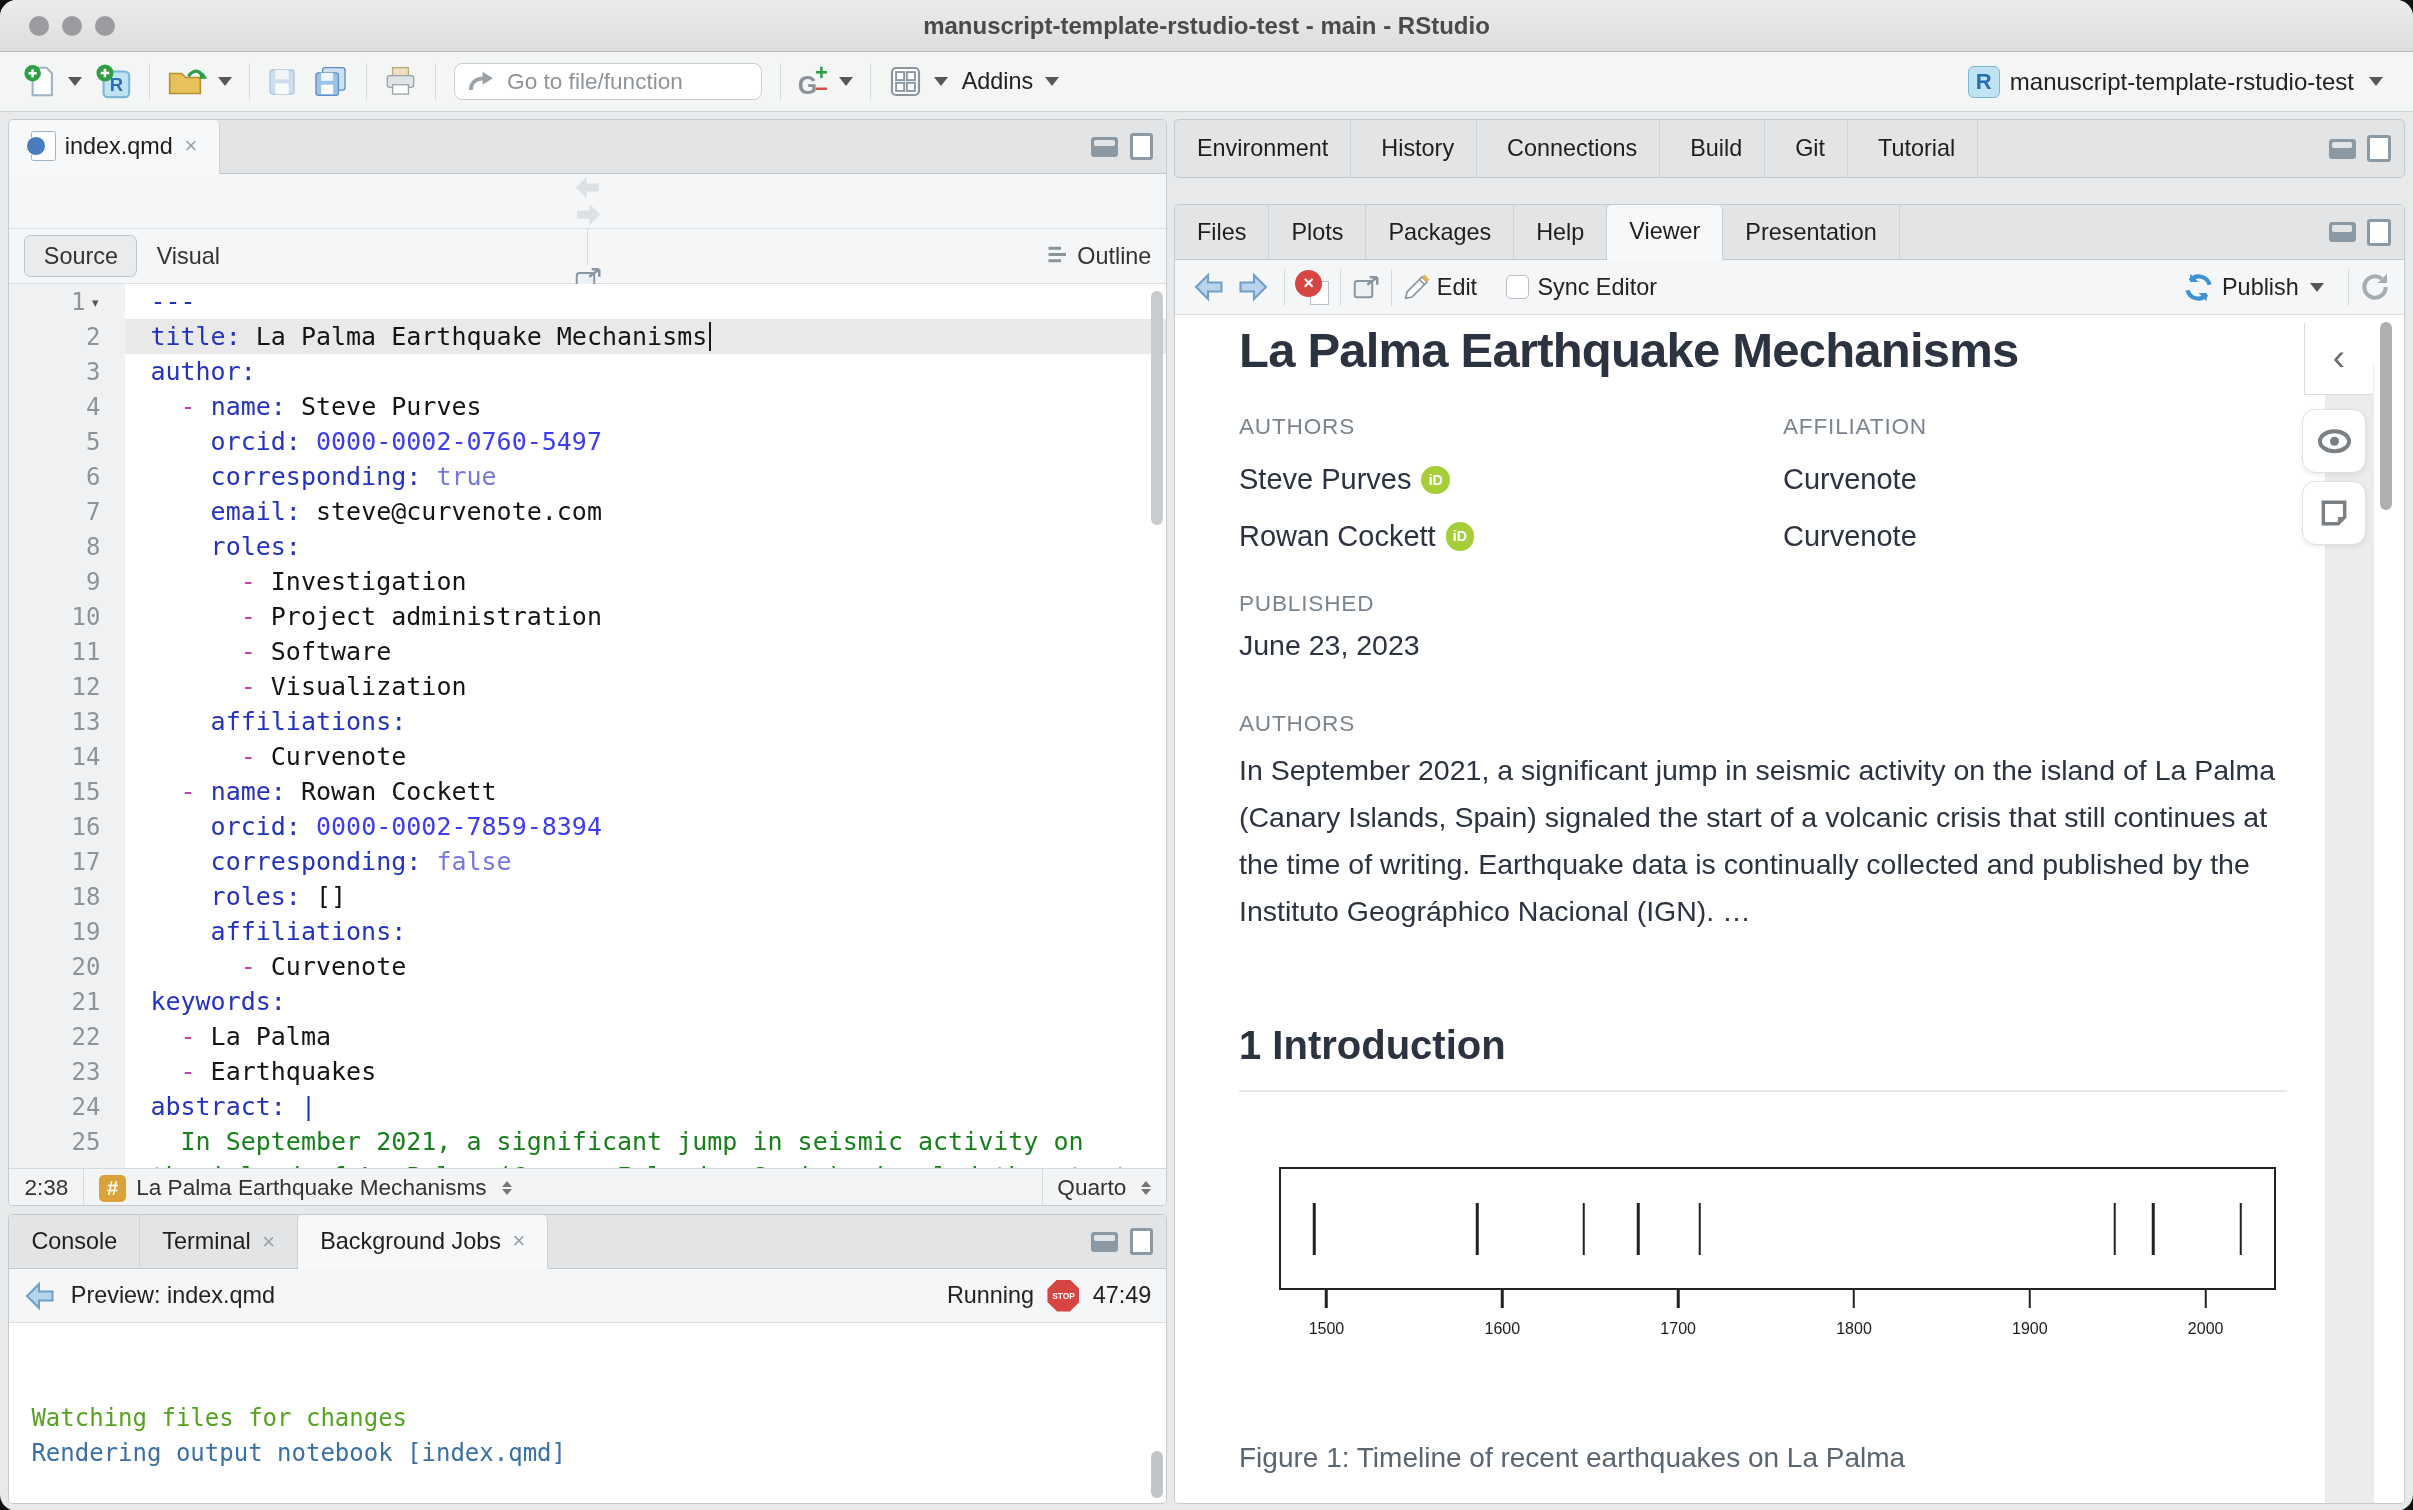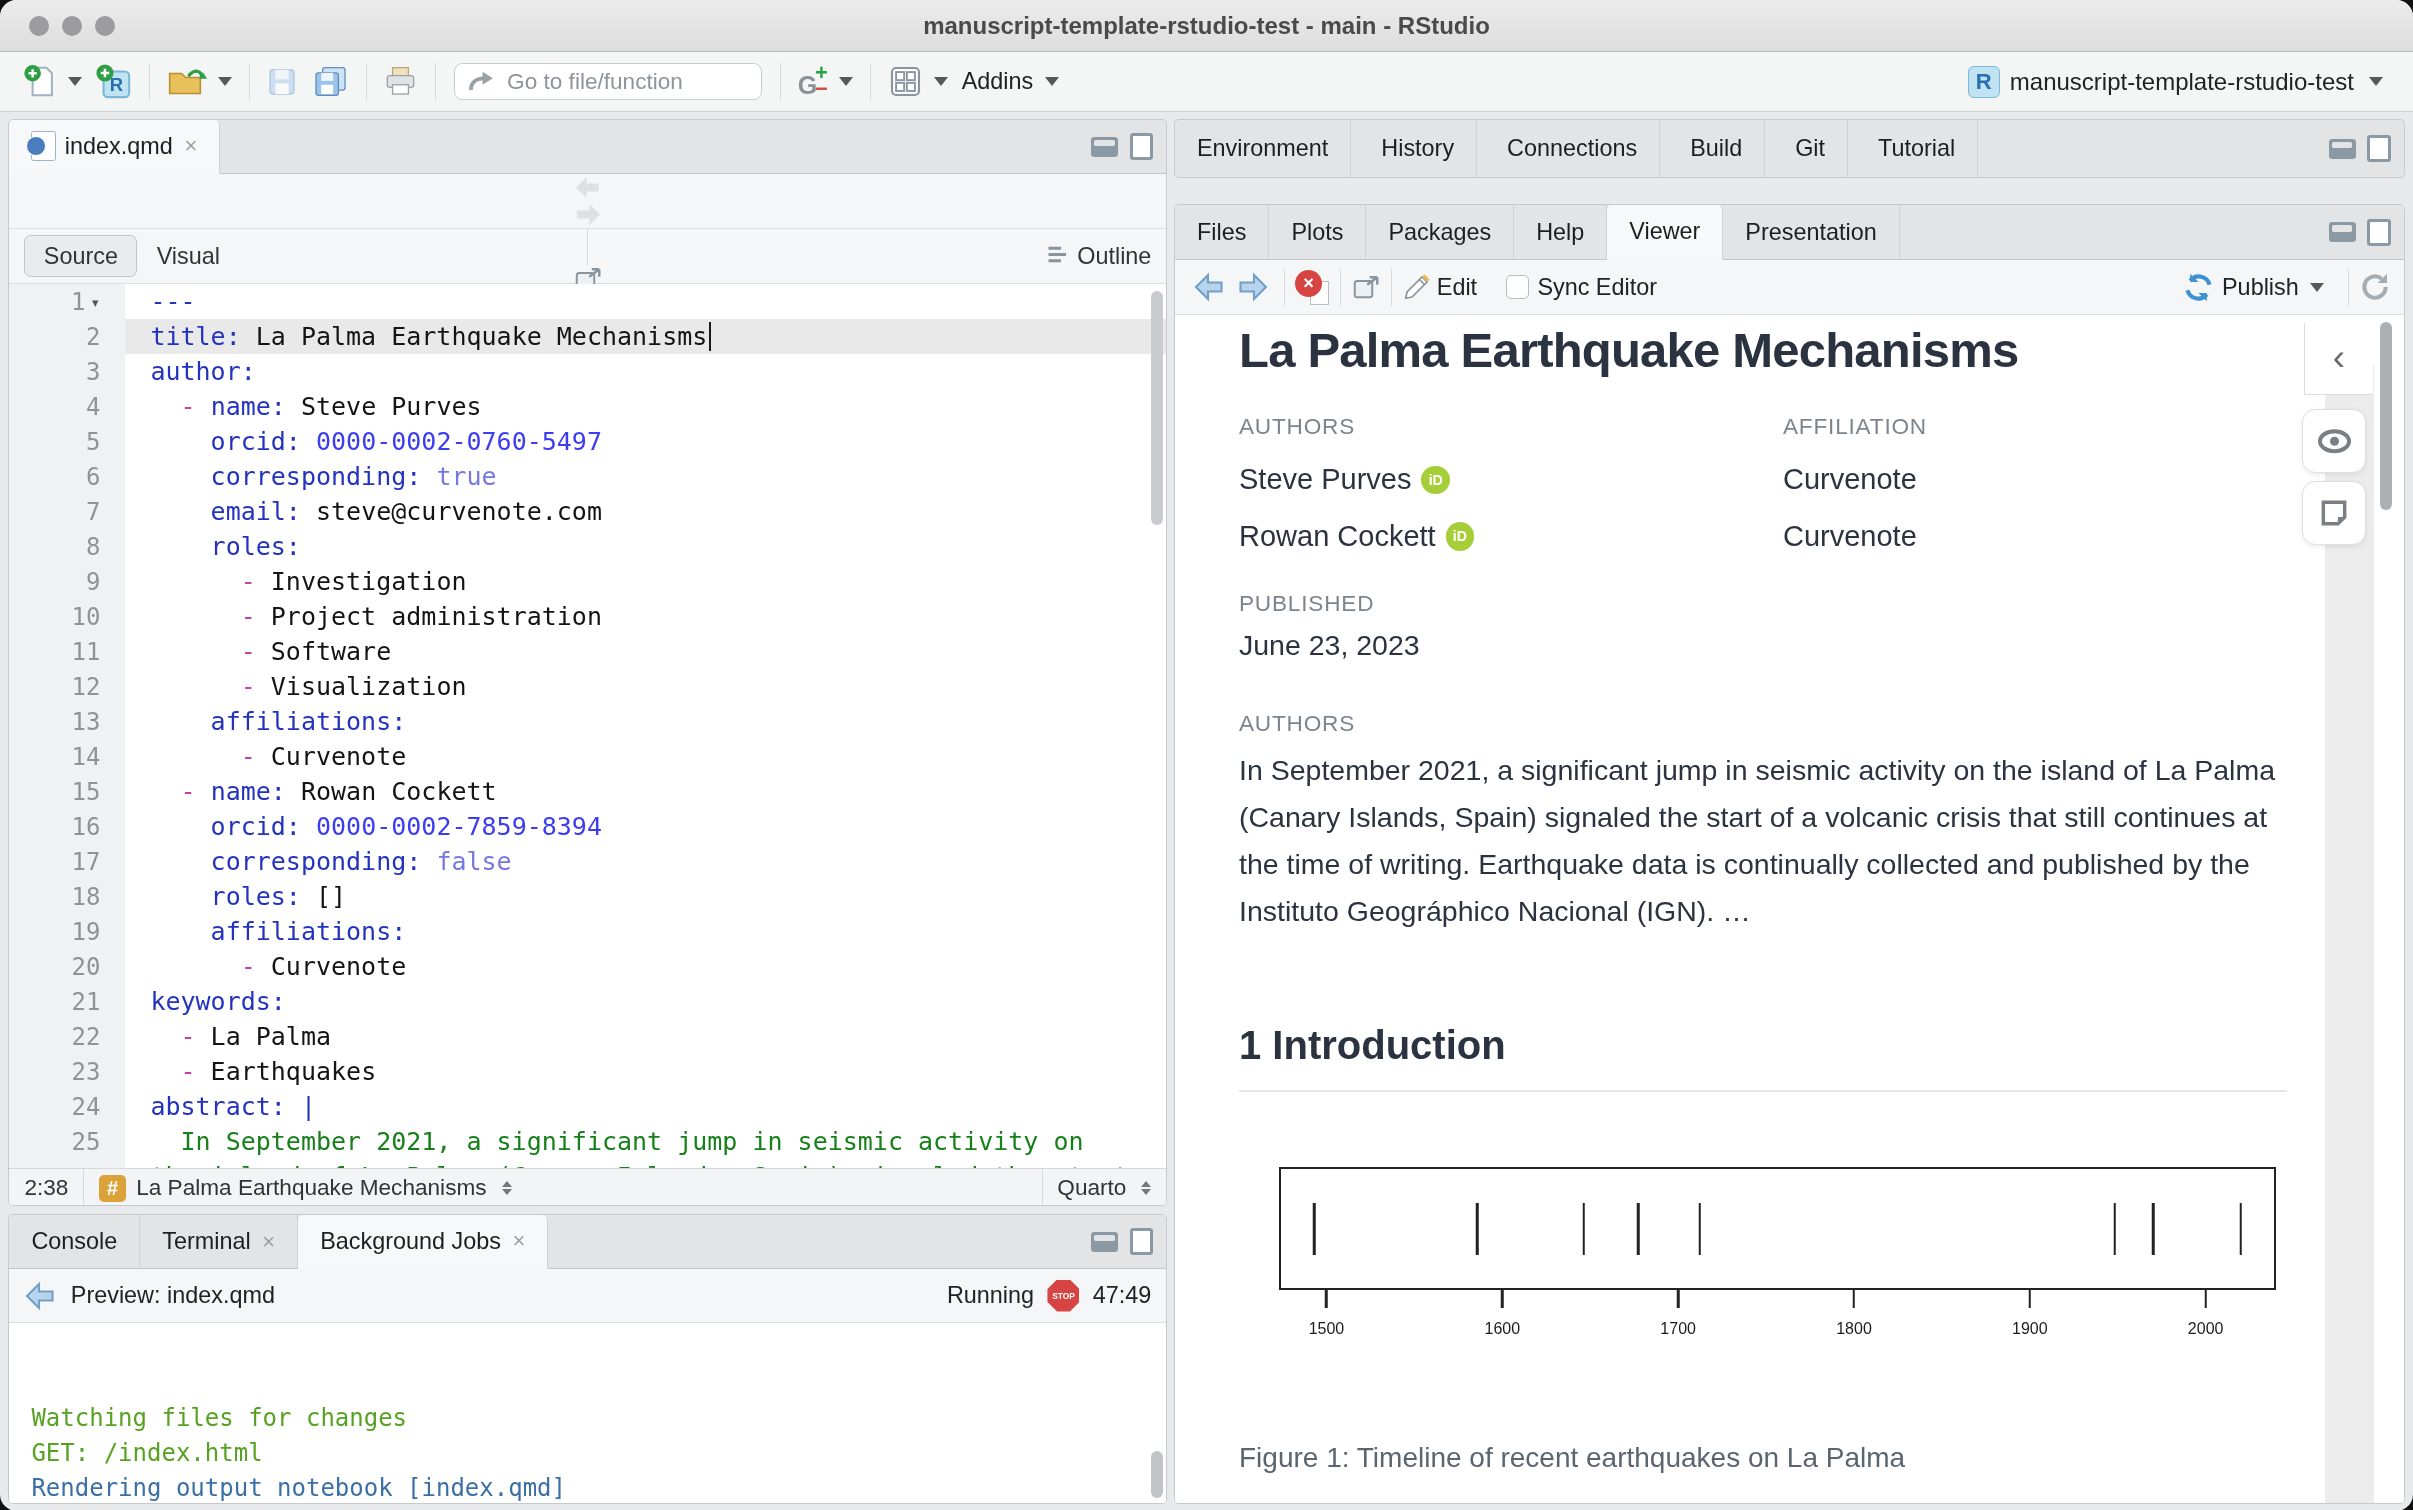--- a/index.html
+++ b/index.html
@@ -517,21 +517,21 @@
             <path d="M10 2L2 10l8 8v-5h9v-6h-9z" fill="#b8d4ec" stroke="#719fc7" stroke-width="1.4"></path>
           </svg>
         </span>
       <span>Preview: index.qmd</span>
       <span class="spacer"></span>
       <span>Running</span>
       <span class="octagon">STOP</span>
       <span>47:49</span>
     </div>
     <div class="con-out">
-      <div id="con-lines"><div class="cline g">Watching files for changes</div><div class="cline g">GET: /index.html</div><div class="cline b">Rendering output notebook [index.qmd]</div></div>
+      <div id="con-lines"><div class="cline g">Watching files for changes</div><div class="cline b">Rendering output notebook [index.qmd]</div></div>
       <div class="con-scroll"></div>
     </div>
   </div>
 
   <div class="rt-strip">
     <div style="display:flex;align-items:stretch;gap:8px;" id="rt-tabs">
         <div class="tab">
           <span>Environment</span>
         </div>
         <div class="tab">

